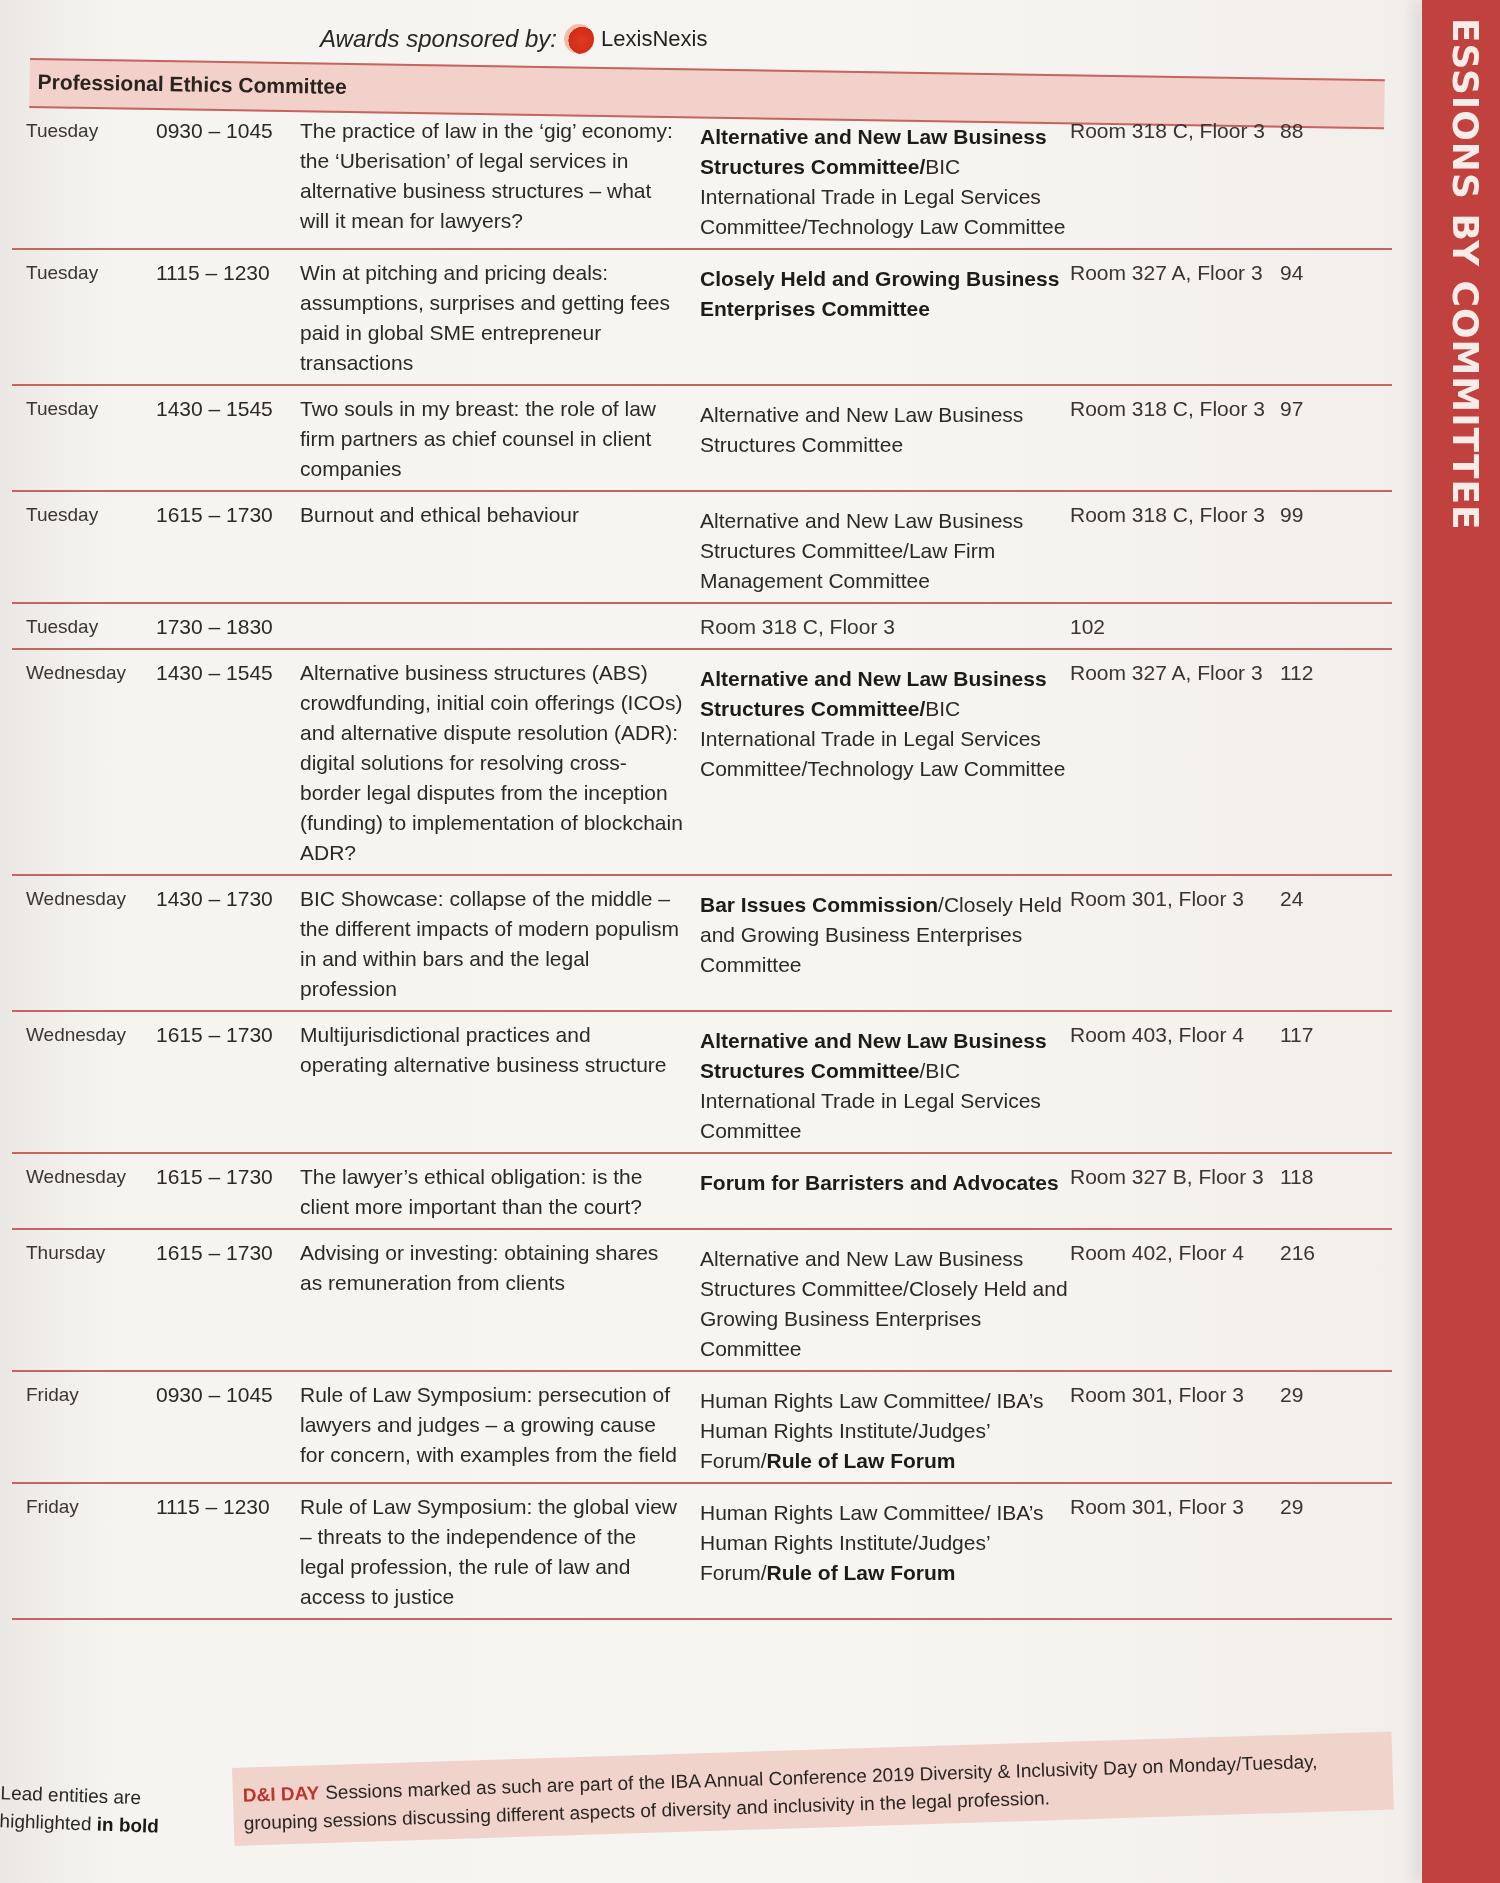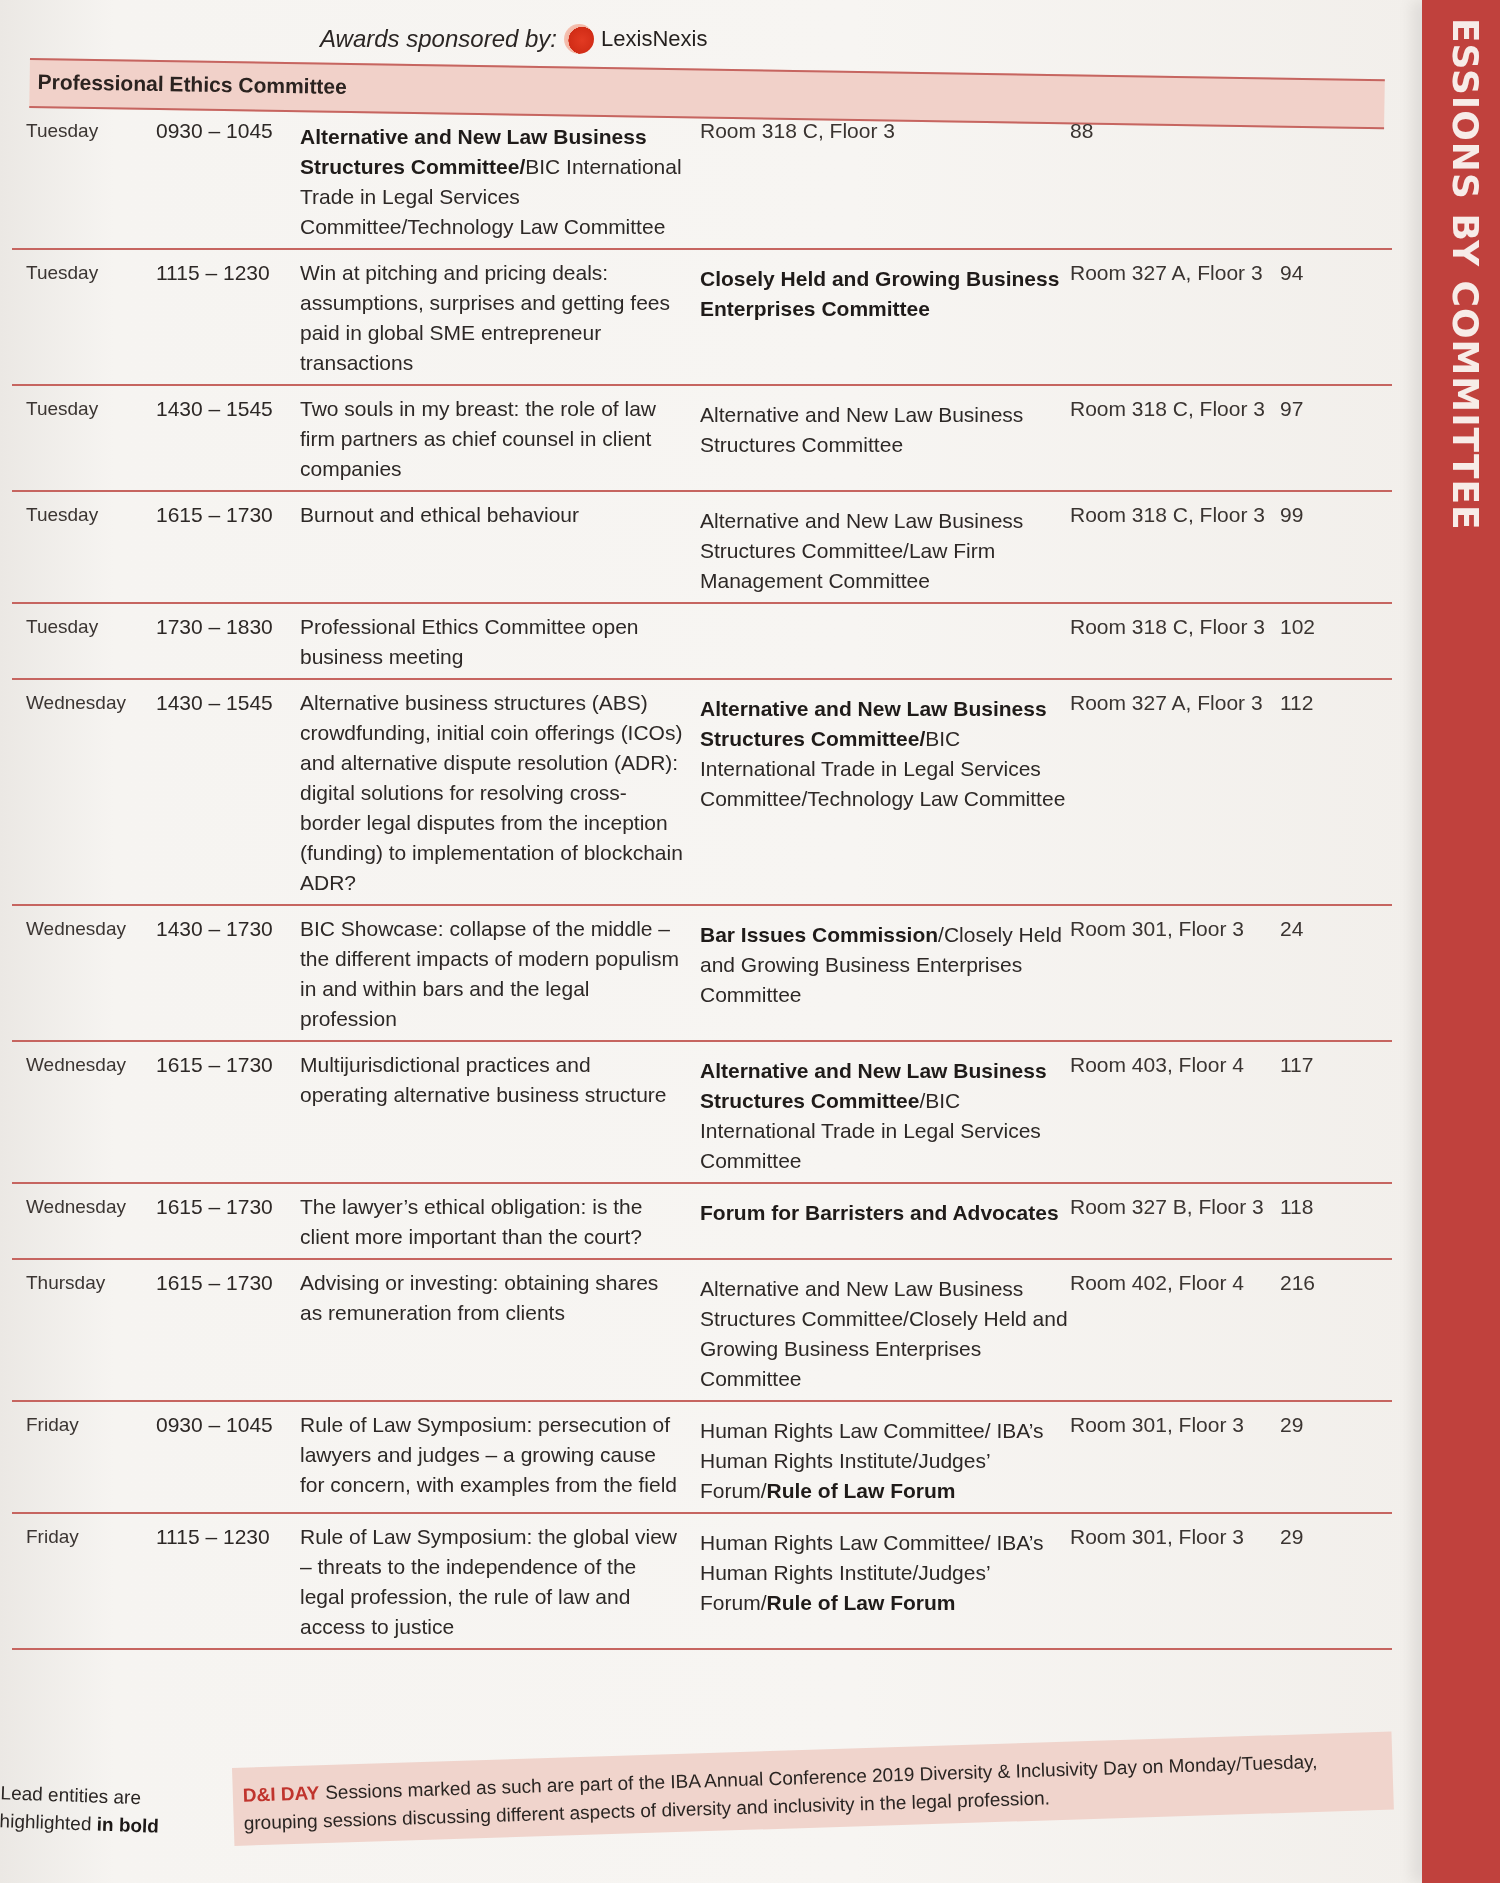--- a/index.html
+++ b/index.html
@@ -101,20 +101,21 @@
 
   <div class="committee-header">
     <span class="committee-title">Professional Ethics Committee</span>
   </div>
 
   <div class="table">
 
     <div class="row">
       <span class="cell-day">Tuesday</span>
       <span class="cell-time">0930 – 1045</span>
+      <span class="cell-title">The practice of law in the ‘gig’ economy: the ‘Uberisation’ of legal services in alternative business structures – what will it mean for lawyers?</span>
       <span class="cell-entity"><span class="lead">Alternative and New Law Business Structures Committee/</span><span>BIC International Trade in Legal Services Committee/Technology Law Committee</span></span>
       <span class="cell-room">Room 318 C, Floor 3</span>
       <span class="cell-page">88</span>
     </div>
 
     <div class="row">
       <span class="cell-day">Tuesday</span>
       <span class="cell-time">1115 – 1230</span>
       <span class="cell-title">Win at pitching and pricing deals: assumptions, surprises and getting fees paid in global SME entrepreneur transactions</span>
       <span class="cell-entity"><span class="lead">Closely Held and Growing Business Enterprises Committee</span><span></span></span>
@@ -136,21 +137,20 @@
       <span class="cell-time">1615 – 1730</span>
       <span class="cell-title">Burnout and ethical behaviour</span>
       <span class="cell-entity"><span class="lead"></span><span>Alternative and New Law Business Structures Committee/Law Firm Management Committee</span></span>
       <span class="cell-room">Room 318 C, Floor 3</span>
       <span class="cell-page">99</span>
     </div>
 
     <div class="row">
       <span class="cell-day">Tuesday</span>
       <span class="cell-time">1730 – 1830</span>
-      <span class="cell-title">Professional Ethics Committee open business meeting</span>
       <span class="cell-entity"><span class="lead"></span><span></span></span>
       <span class="cell-room">Room 318 C, Floor 3</span>
       <span class="cell-page">102</span>
     </div>
 
     <div class="row">
       <span class="cell-day">Wednesday</span>
       <span class="cell-time">1430 – 1545</span>
       <span class="cell-title">Alternative business structures (ABS) crowdfunding, initial coin offerings (ICOs) and alternative dispute resolution (ADR): digital solutions for resolving cross-border legal disputes from the inception (funding) to implementation of blockchain ADR?</span>
       <span class="cell-entity"><span class="lead">Alternative and New Law Business Structures Committee/</span><span>BIC International Trade in Legal Services Committee/Technology Law Committee</span></span>

